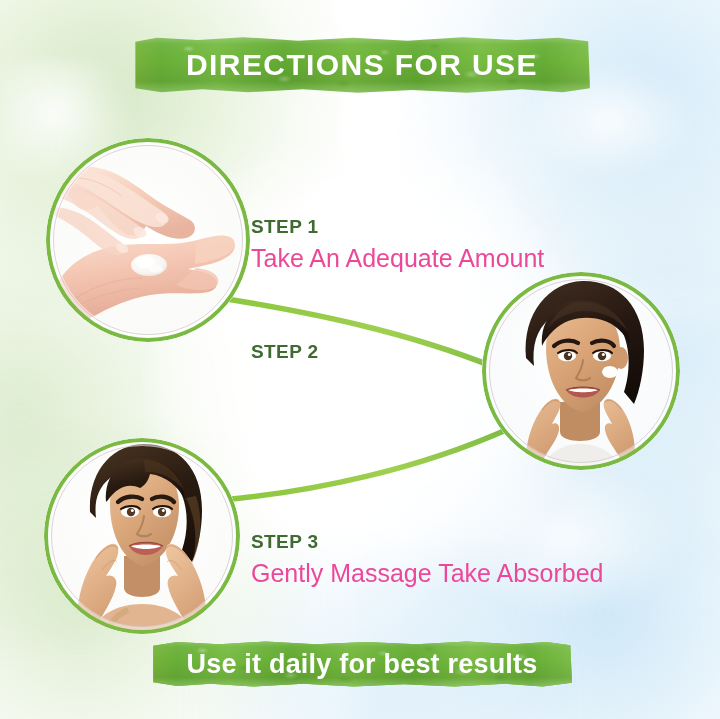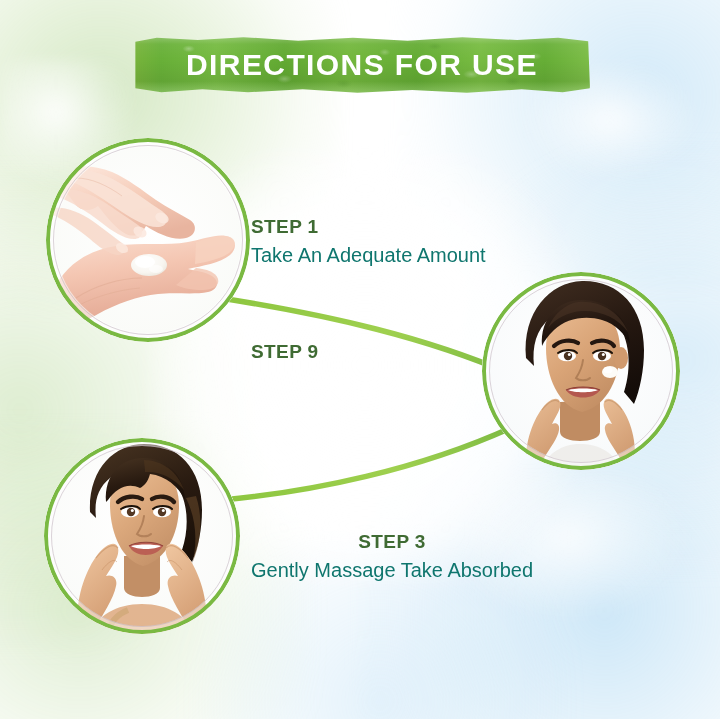--- a/index.html
+++ b/index.html
@@ -275,31 +275,31 @@
   }
   .step-label {
     font-size: 19px;
     font-weight: 700;
     color: #3f6b33;
     letter-spacing: 0.4px;
     line-height: 1.15;
     margin: 0 0 4px 0;
   }
   .step-desc {
-    font-size: 20px;
+    font-size: 25px;
     font-weight: 400;
-    color: #0f766e;
+    color: #ec4899;
     line-height: 1.32;
     margin: 0;
     white-space: pre-line;
   }
 
   #step-1-block { left: 251px; top: 176px; margin-top: 40px; }
   #step-2-block { left: 251px; top: 341px; }
-  #step-3-block { left: 251px; top: 531px; text-align: center; }
+  #step-3-block { left: 251px; top: 531px; }
 </style>
 </head>
 <body>
 
 <div id="poster">
 
   <div class="bg-layer">
     <div class="wash-green-tl"></div>
     <div class="wash-green-l"></div>
     <div class="wash-green-bl"></div>
@@ -575,22 +575,26 @@
     <div class="circle-ring-inner"></div>
     <div class="circle-ring"></div>
   </div>
 
   <div class="step-block" id="step-1-block">
     <p class="step-label">STEP 1</p>
     <p class="step-desc">Take An Adequate Amount</p>
   </div>
 
   <div class="step-block" id="step-2-block">
-    <p class="step-label">STEP 9</p>
+    <p class="step-label">STEP 2</p>
   </div>
 
   <div class="step-block" id="step-3-block">
     <p class="step-label">STEP 3</p>
     <p class="step-desc">Gently Massage Take Absorbed</p>
   </div>
 
+  <div class="banner" id="banner-bottom">
+    <div class="banner-brush"></div>
+    <div class="banner-text">Use it daily for best results</div>
+  </div>
 
 </div>
 
 </body></html>

